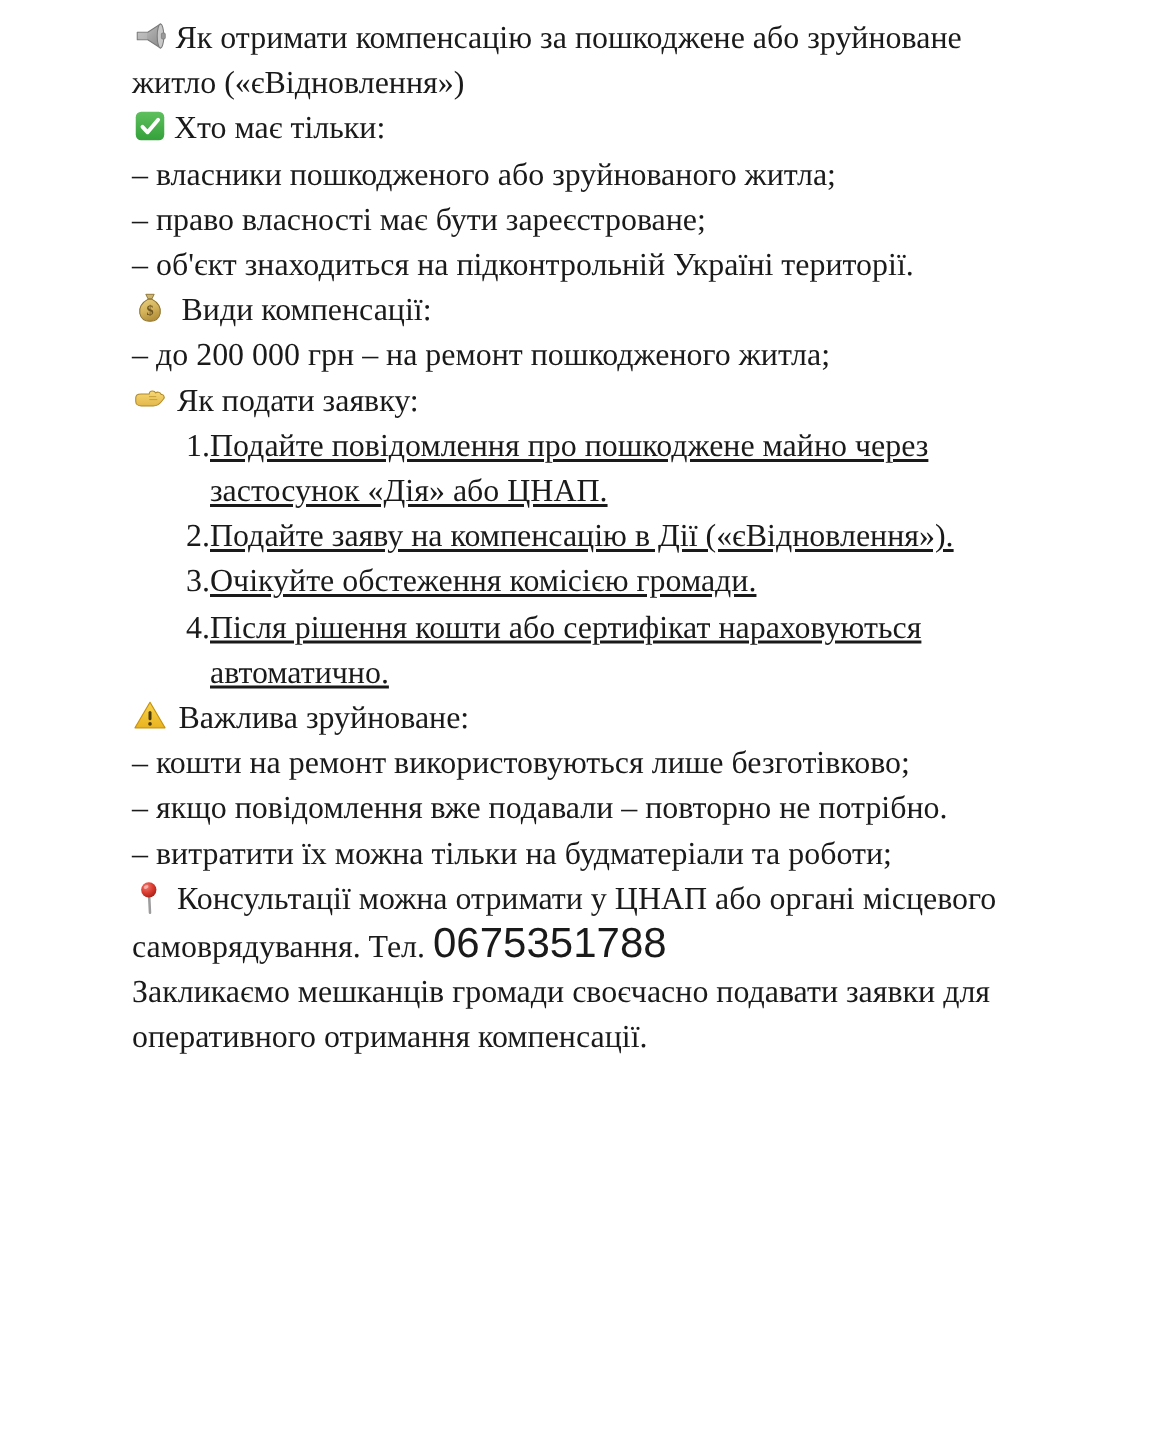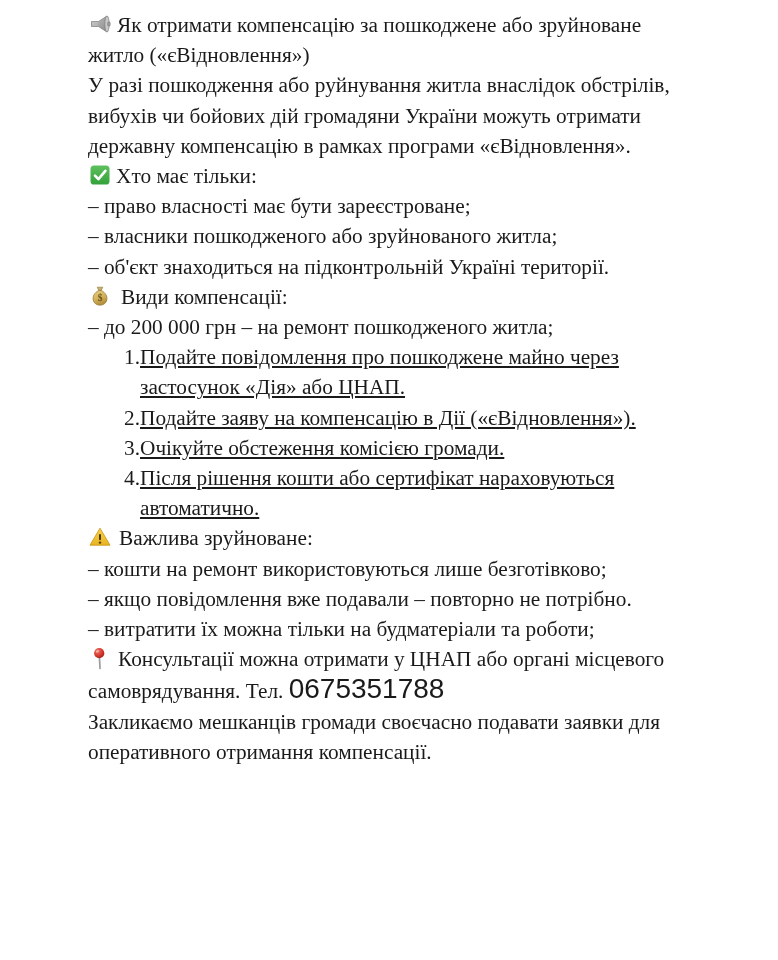--- a/index.html
+++ b/index.html
@@ -99,50 +99,59 @@
               <stop offset="0.5" stop-color="#a8a8a8"></stop>
               <stop offset="1" stop-color="#8a8a8a"></stop>
             </linearGradient>
           </defs>
           <path d="M3.5 9.5 L10.5 9.5 L19 4 L19 20 L10.5 14.5 L3.5 14.5 Z" fill="url(#gspk)" stroke="#7a7a7a" stroke-width="0.7" stroke-linejoin="round"></path>
           <ellipse cx="19" cy="12" rx="2.2" ry="8" fill="#c9c9c9" stroke="#7a7a7a" stroke-width="0.7"></ellipse>
           <rect x="19.6" y="10" width="2.6" height="4" rx="0.8" fill="#9a9a9a" stroke="#7a7a7a" stroke-width="0.5"></rect>
           <path d="M5 9.8 L10 9.8 L10 14.2 L5 14.2 Z" fill="#bdbdbd" opacity="0.6"></path>
         </svg></span><span>Як отримати компенсацію за пошкоджене або зруйноване житло («єВідновлення»)</span></p>
 
-  <p class="para block">У разі пошкодження або руйнування житла внаслідок обстрілів, вибухів чи бойових дій громадяни України можуть отримати державну компенсацію в рамках програми «єВідновлення».</p>
 
   <p class="para heading-line"><span class="emoji check"><svg viewBox="0 0 24 24" xmlns="http://www.w3.org/2000/svg">
           <defs>
             <linearGradient id="gchk" x1="0" y1="0" x2="0" y2="1">
               <stop offset="0" stop-color="#5ec05e"></stop>
               <stop offset="1" stop-color="#34a13a"></stop>
             </linearGradient>
           </defs>
           <rect x="2.5" y="2.5" width="19" height="19" rx="3.6" fill="url(#gchk)"></rect>
           <path d="M7 12.6 L10.4 16.2 L17.4 7.8" fill="none" stroke="#ffffff" stroke-width="2.6" stroke-linecap="round" stroke-linejoin="round"></path>
         </svg></span><span>Хто має тільки:</span></p>
+  <p class="para dash-line">– власники пошкодженого або зруйнованого житла;</p>
   <p class="para dash-line">– право власності має бути зареєстроване;</p>
-  <p class="para dash-line">– власники пошкодженого або зруйнованого житла;</p>
   <p class="para dash-line">– об'єкт знаходиться на підконтрольній Україні території.</p>
 
   <p class="para heading-line"><span class="emoji bag"><svg viewBox="0 0 24 24" xmlns="http://www.w3.org/2000/svg">
           <defs>
             <linearGradient id="gbag" x1="0" y1="0" x2="0.4" y2="1">
               <stop offset="0" stop-color="#e8cf84"></stop>
               <stop offset="0.55" stop-color="#d4b45c"></stop>
               <stop offset="1" stop-color="#b5913c"></stop>
             </linearGradient>
           </defs>
           <path d="M9.2 3.2 L14.8 3.2 L13.2 6.4 L10.8 6.4 Z" fill="#cbb570" stroke="#8c7230" stroke-width="0.6" stroke-linejoin="round"></path>
           <path d="M10.8 6.4 C6.4 8.6 4.4 12.4 5.2 16 C5.9 19.2 8.6 21.2 12 21.2 C15.4 21.2 18.1 19.2 18.8 16 C19.6 12.4 17.6 8.6 13.2 6.4 Z" fill="url(#gbag)" stroke="#8c7230" stroke-width="0.7"></path>
           <text x="12" y="17.2" font-family="Liberation Serif, serif" font-size="9.5" font-weight="bold" fill="#6d5520" text-anchor="middle">$</text>
         </svg></span><span>Види компенсації:</span></p>
   <p class="para dash-line">– до 200 000 грн – на ремонт пошкодженого житла;</p>
 
+  <p class="para heading-line"><span class="emoji finger"><svg viewBox="0 0 24 24" xmlns="http://www.w3.org/2000/svg">
+          <defs>
+            <linearGradient id="gfin" x1="0" y1="0" x2="0" y2="1">
+              <stop offset="0" stop-color="#f7d978"></stop>
+              <stop offset="1" stop-color="#e3b84a"></stop>
+            </linearGradient>
+          </defs>
+          <path d="M2.5 11.2 C2.5 9.6 4 8.6 6 8.6 L11.5 8.6 C11.5 7.4 12.4 6.6 13.6 6.6 C14.7 6.6 15.5 7.2 15.8 8 C16.3 7.5 17 7.3 17.8 7.5 C18.7 7.7 19.3 8.3 19.5 9 C20.2 8.9 20.9 9.2 21.2 9.8 C21.6 10.5 21.5 11.4 21 12 L19.4 14 C18.2 15.6 16.3 16.6 14.2 16.6 L6.2 16.6 C4.1 16.6 2.5 15.4 2.5 13.6 Z" fill="url(#gfin)" stroke="#b08a28" stroke-width="0.7" stroke-linejoin="round"></path>
+          <path d="M11.6 10.4 L15.9 10.4 M11.8 12.4 L16.6 12.4" stroke="#c49b35" stroke-width="0.6" stroke-linecap="round"></path>
+        </svg></span><span>Як подати заявку:</span></p>
   <ol class="steps">
     <li>Подайте повідомлення про пошкоджене майно через застосунок «Дія» або ЦНАП.</li>
     <li>Подайте заяву на компенсацію в Дії («єВідновлення»).</li>
     <li>Очікуйте обстеження комісією громади.</li>
     <li>Після рішення кошти або сертифікат нараховуються автоматично.</li>
   </ol>
 
   <p class="para heading-line"><span class="emoji warn"><svg viewBox="0 0 24 24" xmlns="http://www.w3.org/2000/svg">
           <defs>
             <linearGradient id="gwarn" x1="0" y1="0" x2="0" y2="1">

